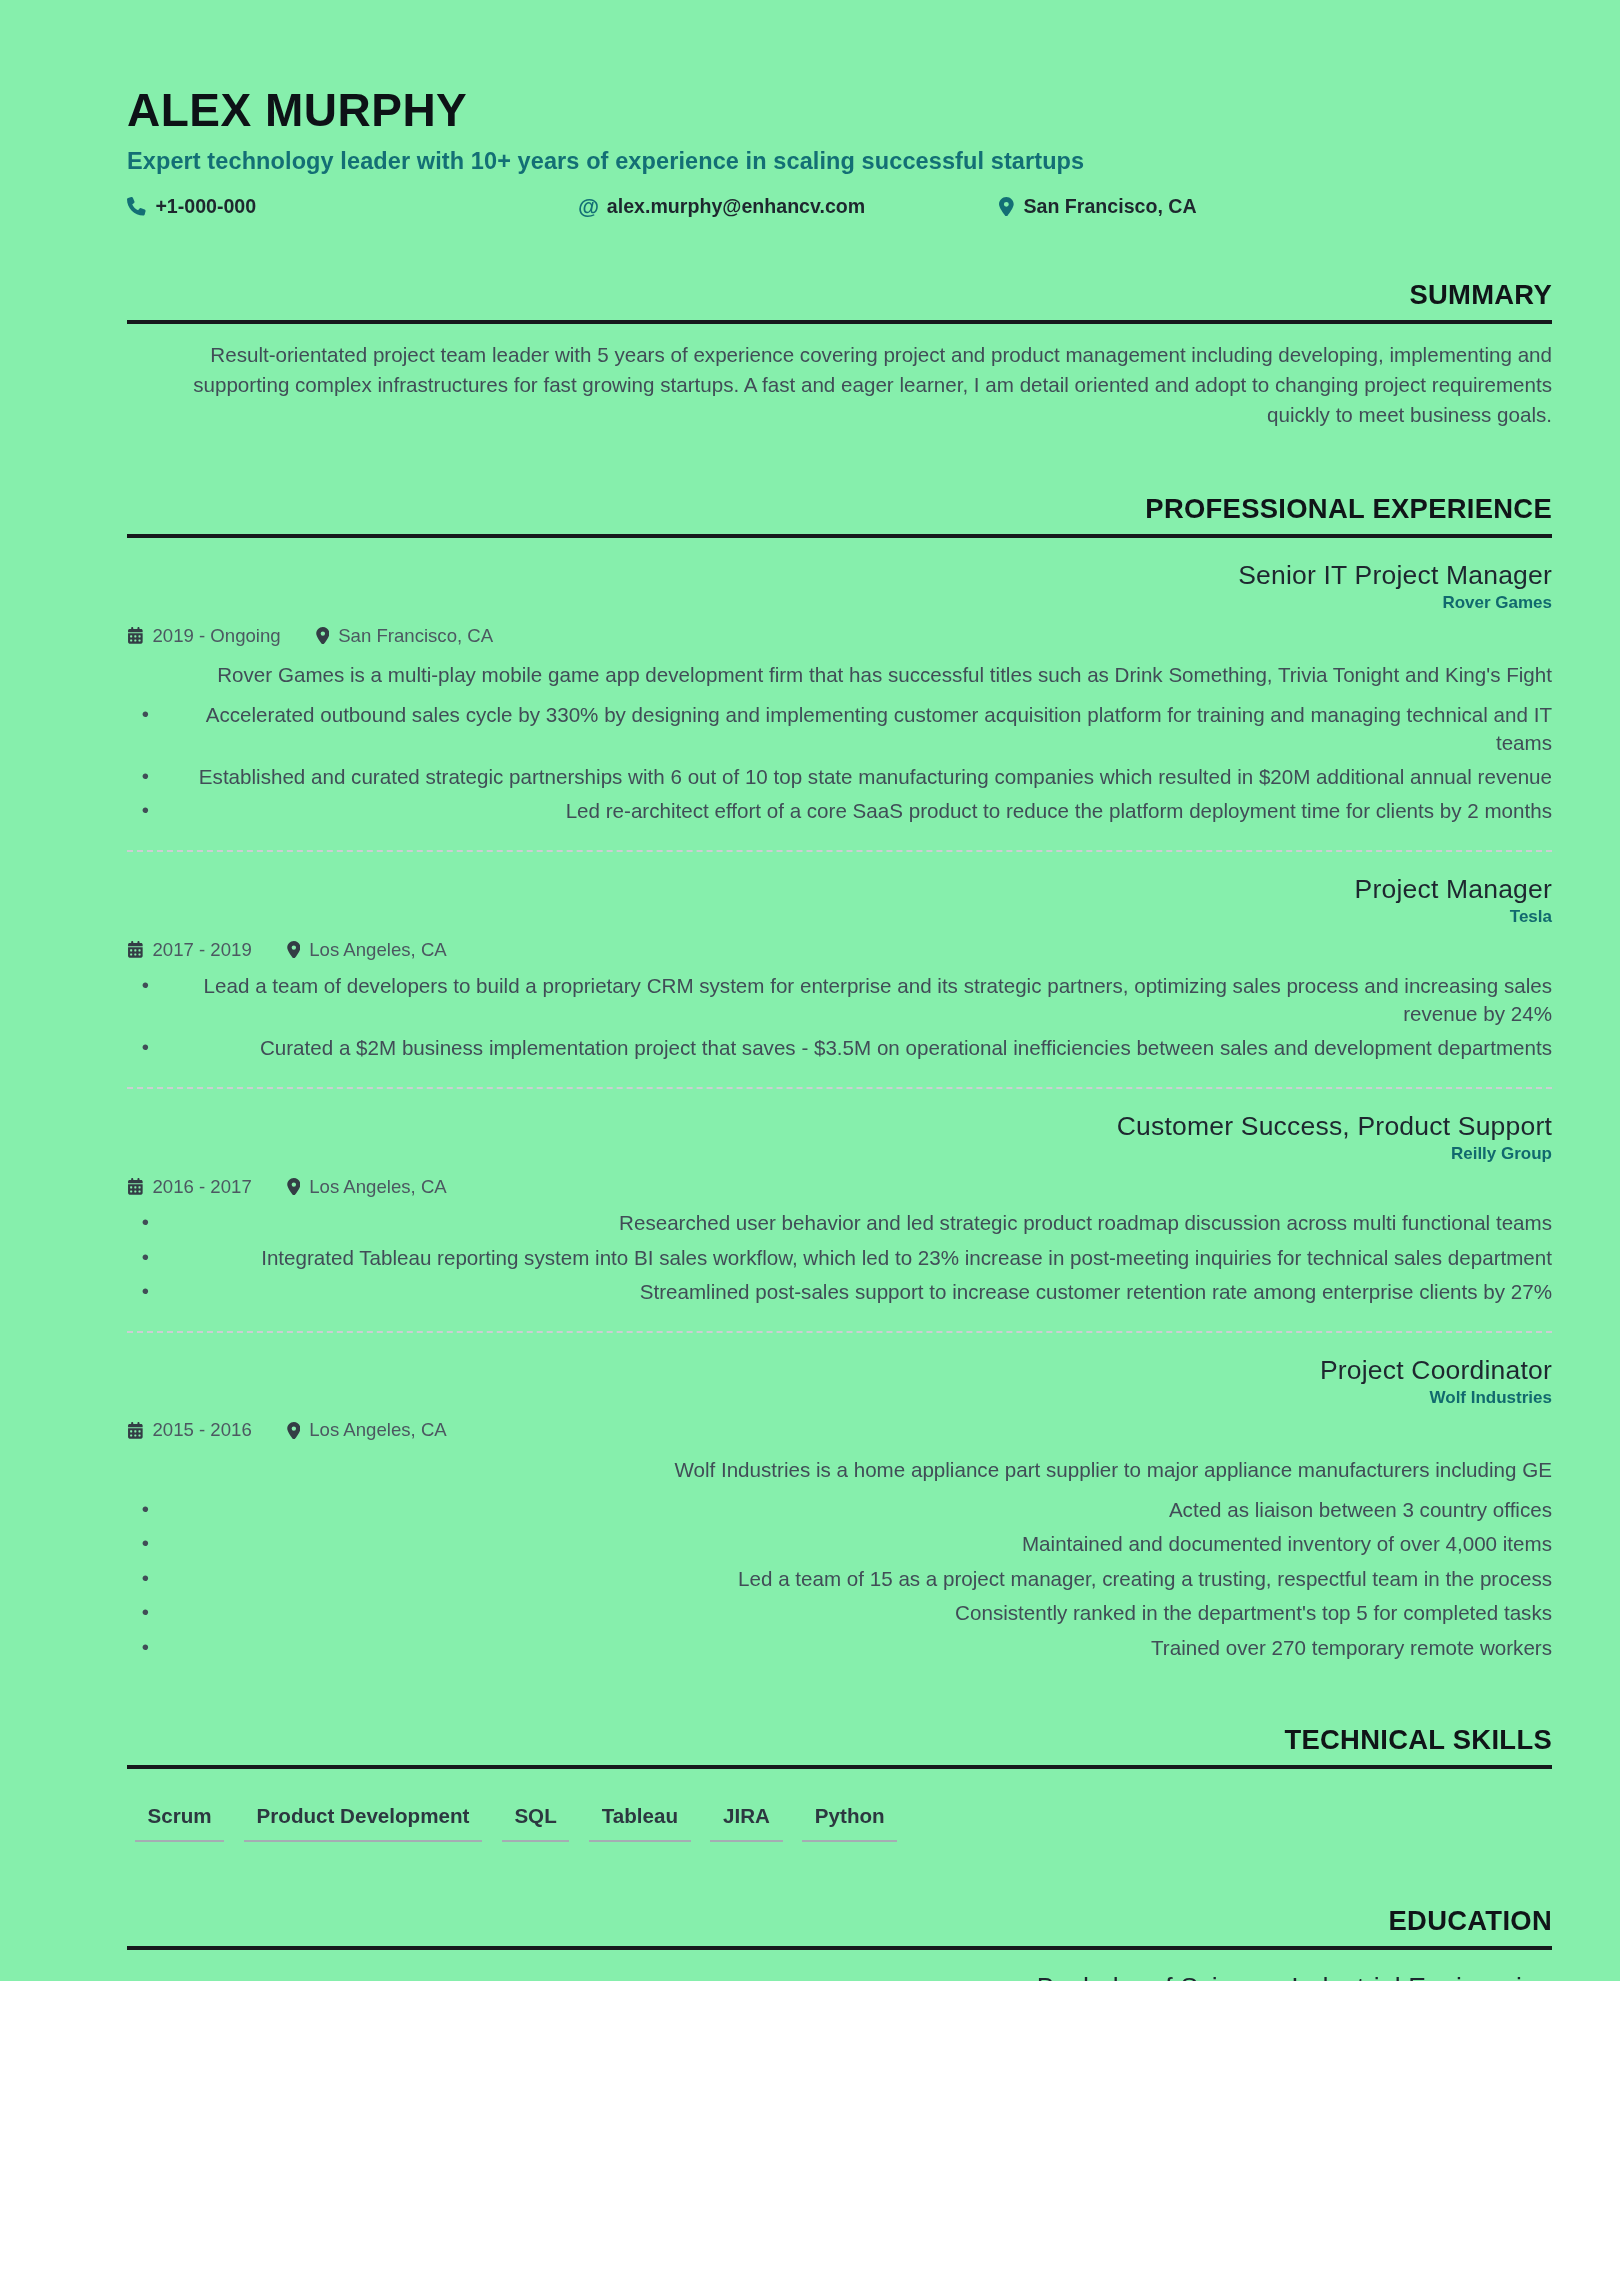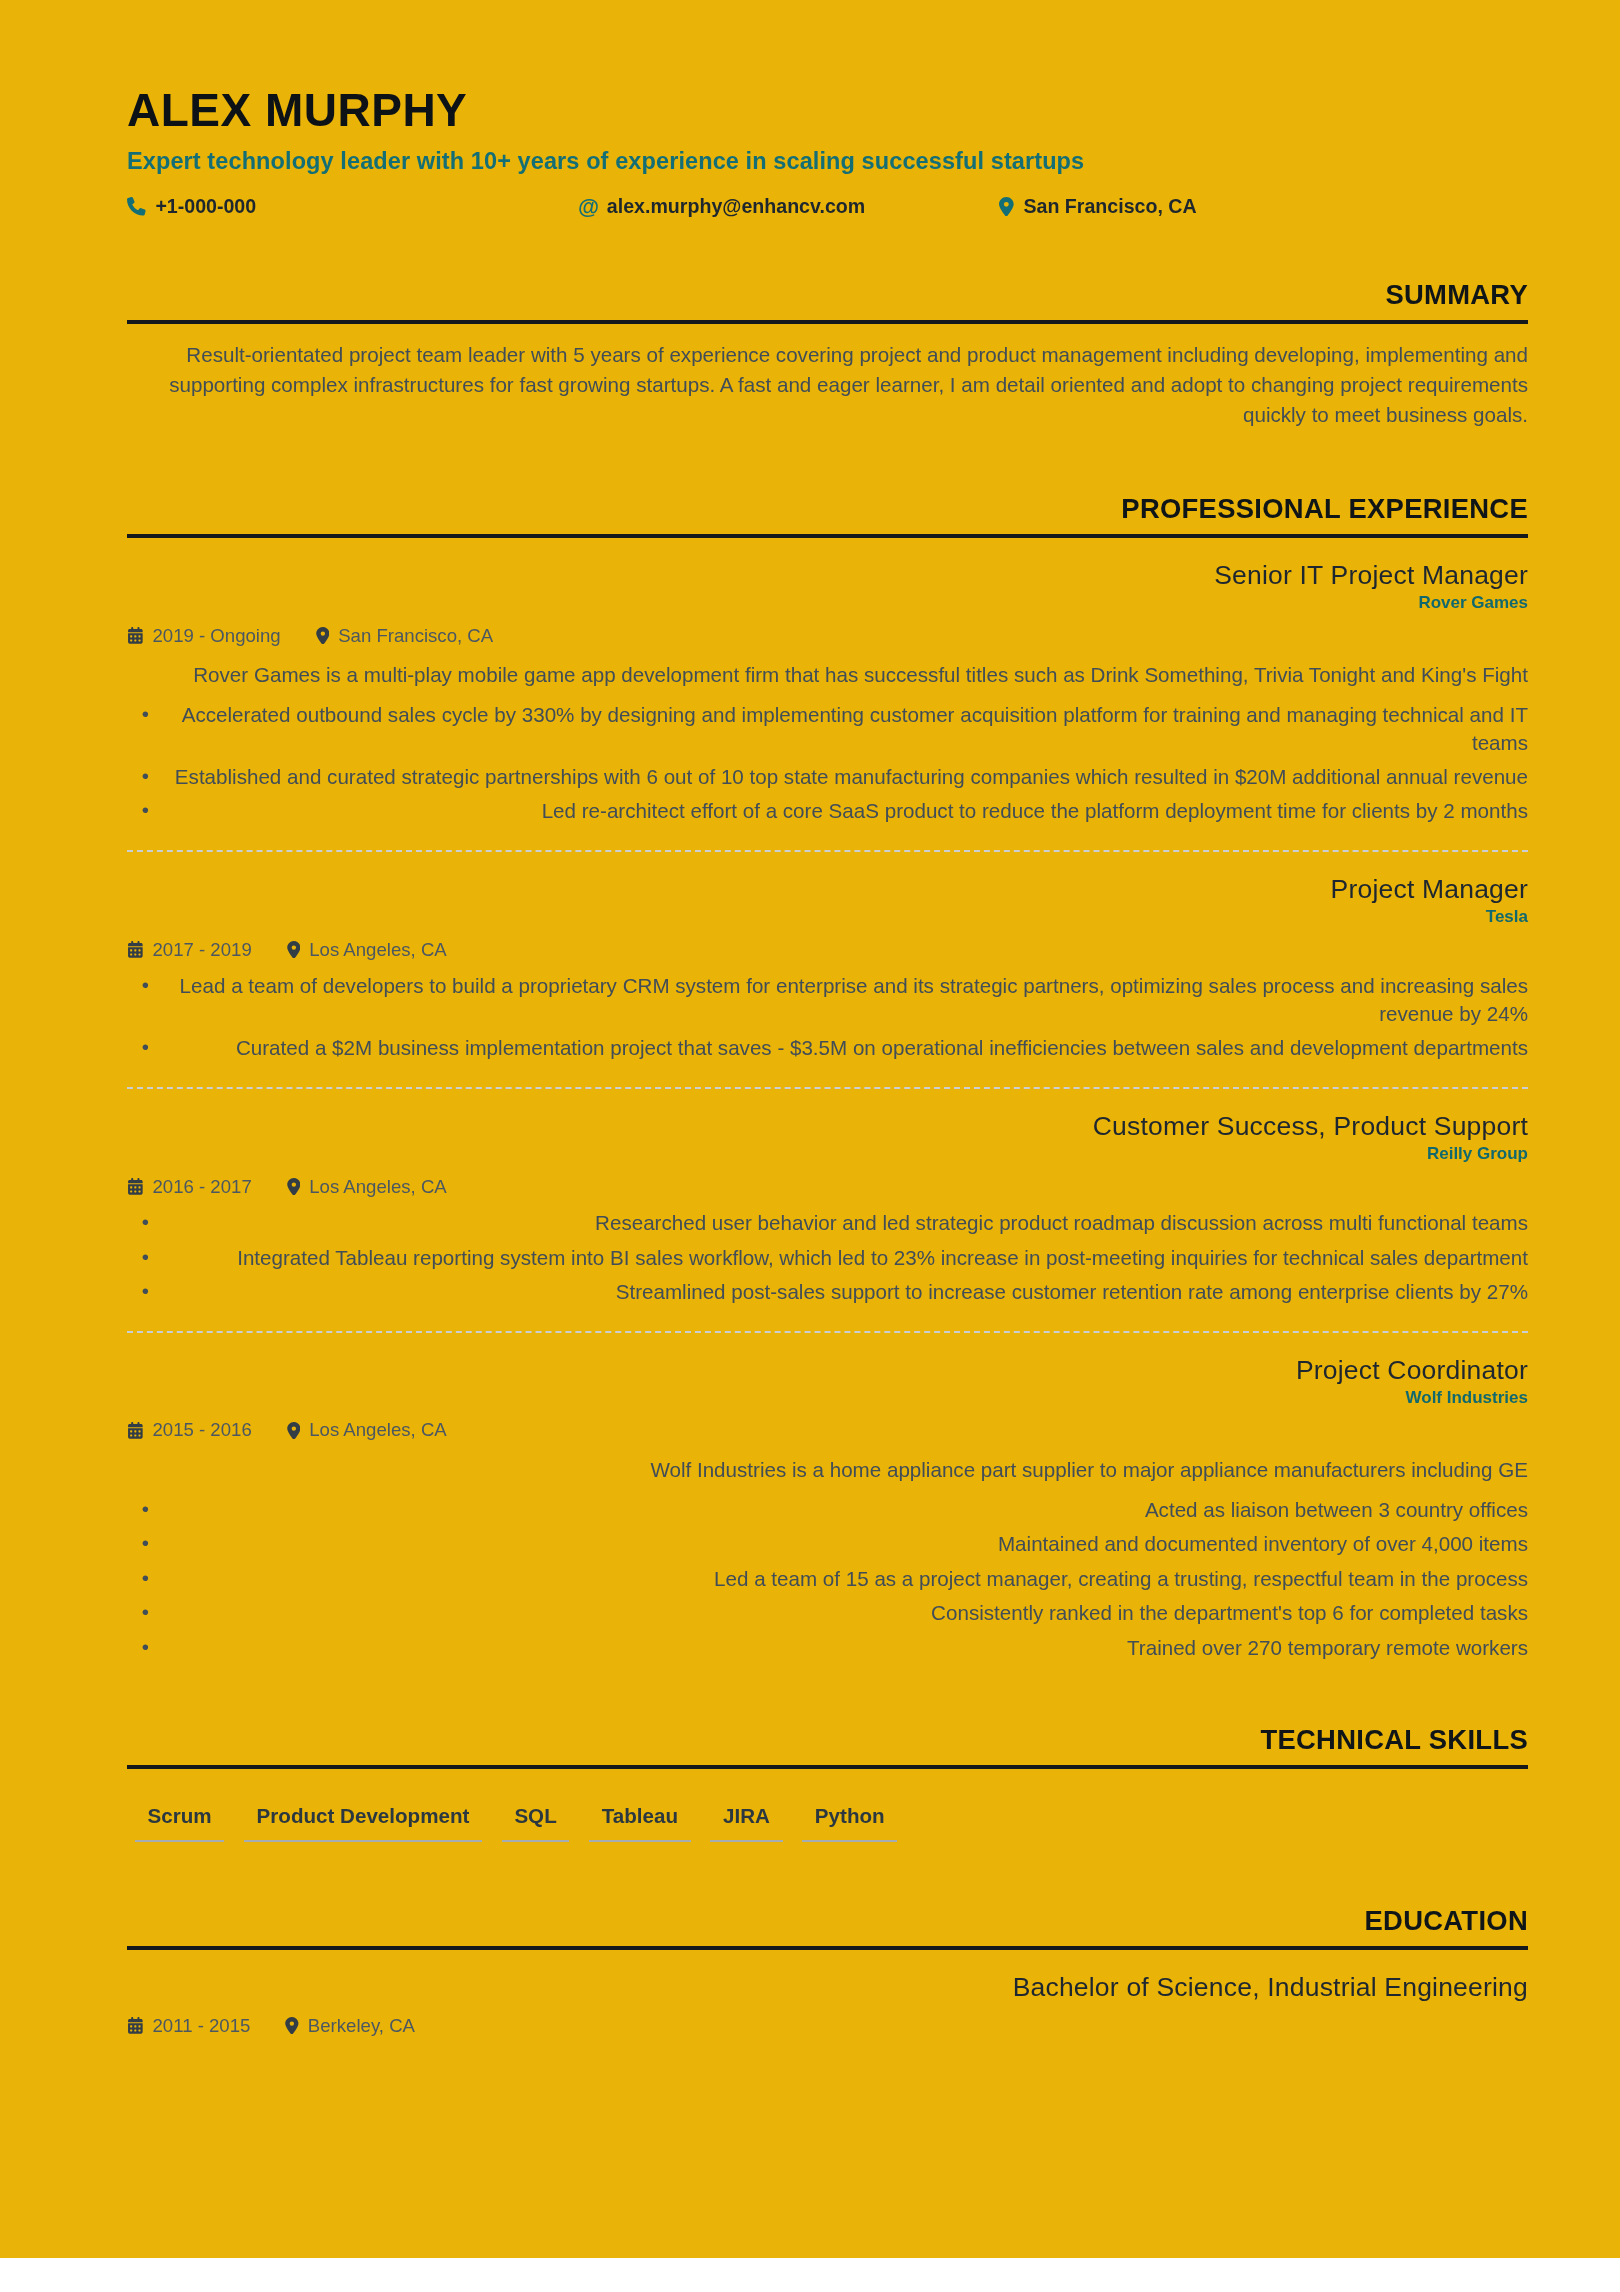--- a/index.html
+++ b/index.html
@@ -1,24 +1,24 @@
 <!DOCTYPE html>
 <html><head>
 <meta charset="utf-8">
 <style>
   * { box-sizing: border-box; }
   html, body { margin: 0; padding: 0; background: #ffffff; }
   .page {
     position: relative;
     width: 1620px;
-    height: 2258px;
-    background: #eab308;
+    height: 1981px;
+    background: #86efac;
     font-family: "Liberation Sans", "DejaVu Sans", sans-serif;
     color: #414d57;
-    padding: 86px 92px 39px 127px;
+    padding: 86px 68px 39px 127px;
     overflow: hidden;
   }
 
   
   .name {
     margin: 0;
     font-size: 46px;
     font-weight: 700;
     color: #0d1216;
     letter-spacing: 0.5px;
@@ -280,21 +280,21 @@
               </svg>
           </span>
           <span>Los Angeles, CA</span>
         </span>
       </div>
       <p class="job-desc">Wolf Industries is a home appliance part supplier to major appliance manufacturers including GE</p>
       <ul class="bullets">
         <li>Acted as liaison between 3 country offices</li>
         <li>Maintained and documented inventory of over 4,000 items</li>
         <li>Led a team of 15 as a project manager, creating a trusting, respectful team in the process</li>
-        <li>Consistently ranked in the department's top 6 for completed tasks</li>
+        <li>Consistently ranked in the department's top 5 for completed tasks</li>
         <li>Trained over 270 temporary remote workers</li>
       </ul>
     </article>
   </section>
 
   <section class="section">
     <h2 class="section-heading">TECHNICAL SKILLS</h2>
     <div class="skills-row">
       <span class="skill">Scrum</span>
       <span class="skill">Product Development</span>

